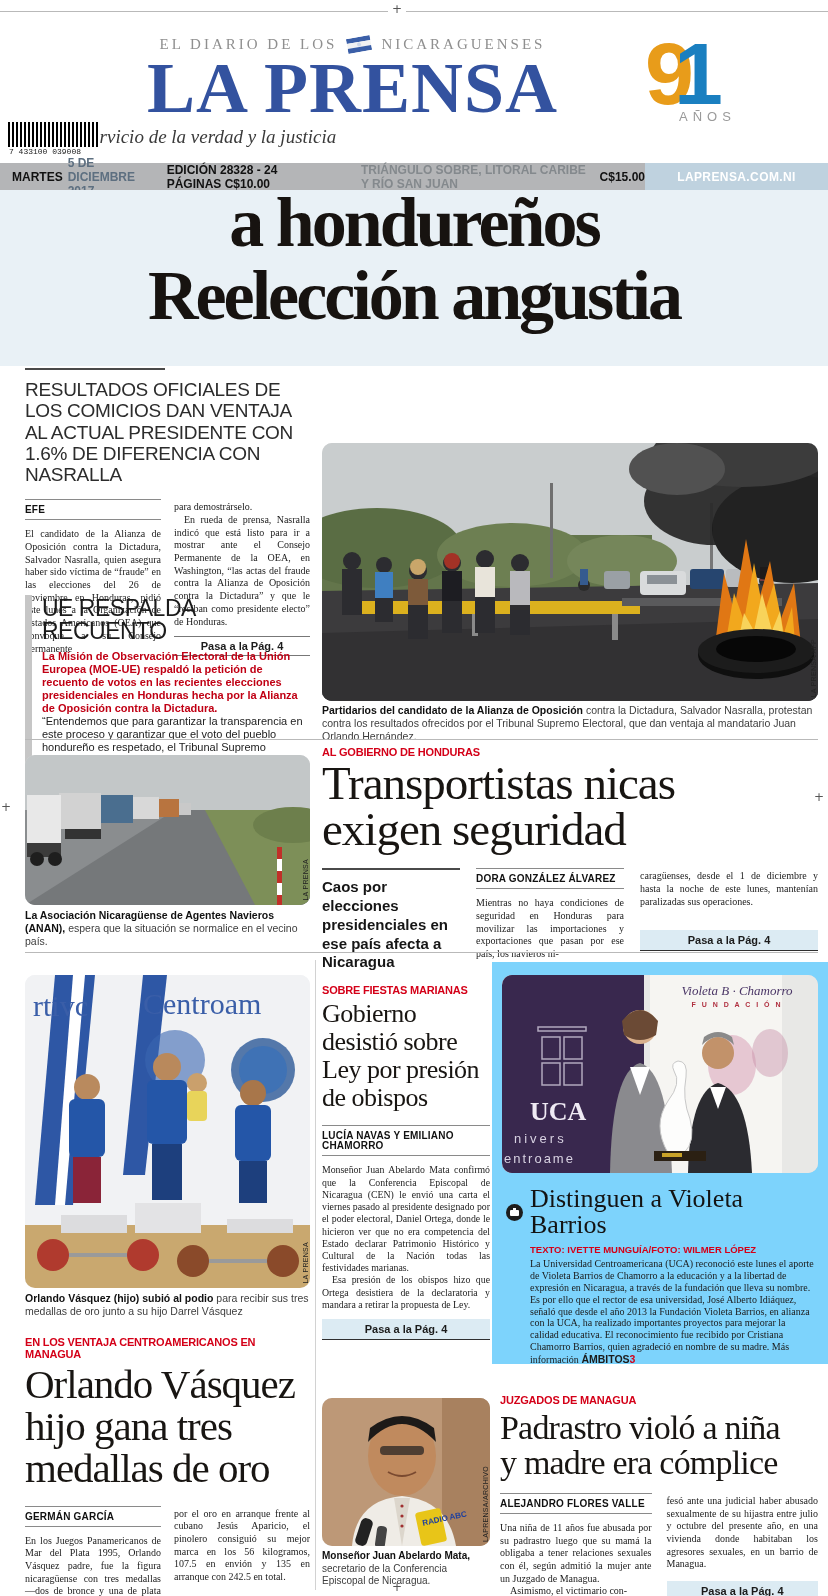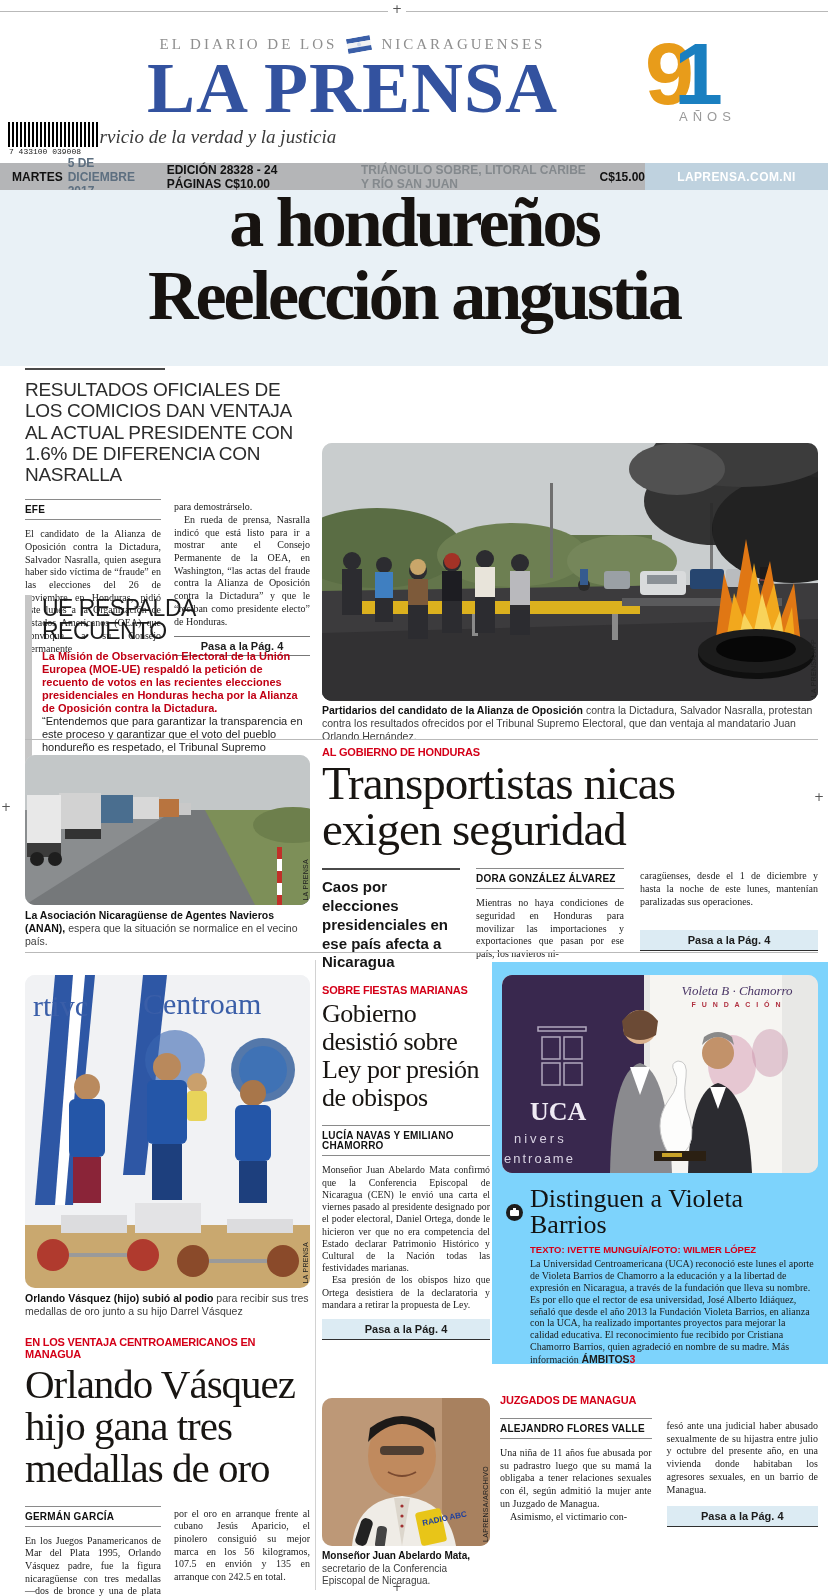--- a/index.html
+++ b/index.html
@@ -432,20 +432,24 @@
       </div>
       <div style="margin-left:24px;">
         <div class="viol-credit">TEXTO: IVETTE MUNGUÍA/FOTO: WILMER LÓPEZ</div>
         <div class="viol-body"><span>La Universidad Centroamericana (UCA) reconoció este lunes el aporte de Violeta Barrios de Chamorro a la educación y a la libertad de expresión en Nicaragua, a través de la fundación que lleva su nombre. Es por ello que el rector de esa universidad, José Alberto Idiáquez, señaló que desde el año 2013 la Fundación Violeta Barrios, en alianza con la UCA, ha realizado importantes proyectos para mejorar la calidad educativa. El reconocimiento fue recibido por Cristiana Chamorro Barrios, quien agradeció en nombre de su madre. Más información </span><b>ÁMBITOS</b><b class="pg">3</b></div>
       </div>
     </div>
   </div>
 
   <div class="abs" style="left:500px;top:1394px;width:318px;">
     <div class="kicker">JUZGADOS DE MANAGUA</div>
+    <div class="serifhead" style="font-size:34px;line-height:1.04;letter-spacing:-.8px;margin-top:4px;">
+      <div>Padrastro violó a niña</div>
+      <div>y madre era cómplice</div>
+    </div>
     <div class="cols" style="margin-top:12px;gap:15px;">
       <div>
         <div class="byline">ALEJANDRO FLORES VALLE</div>
         <div class="body">
           <p>Una niña de 11 años fue abusada por su padrastro luego que su mamá la obligaba a tener relaciones sexuales con él, según admitió la mujer ante un Juzgado de Managua.</p>
           <p>Asimismo, el victimario con-</p>
         </div>
       </div>
       <div>
         <div class="body" style="margin-top:2px;">

